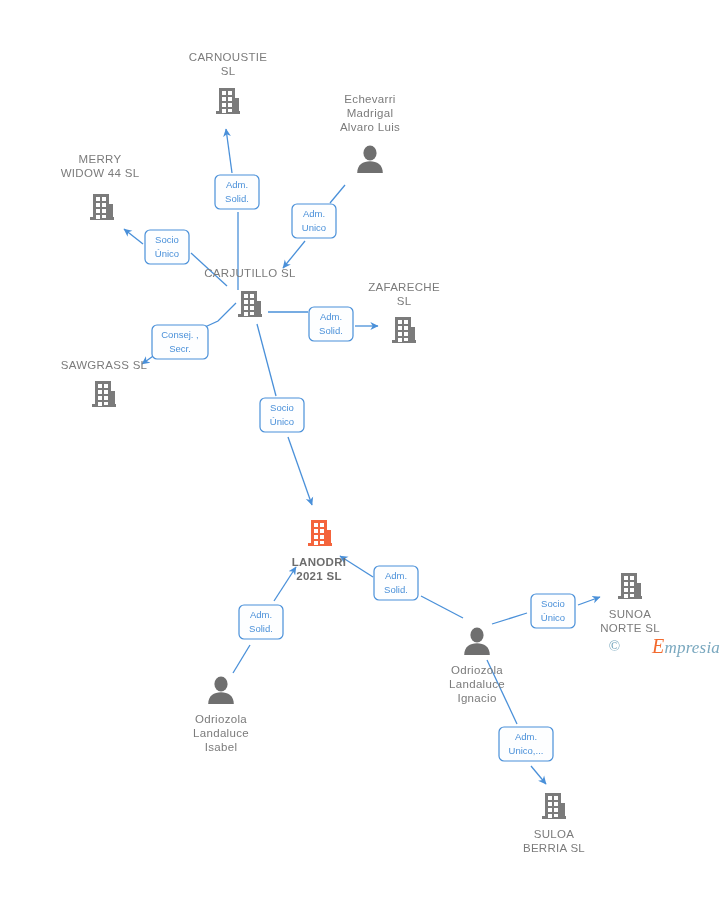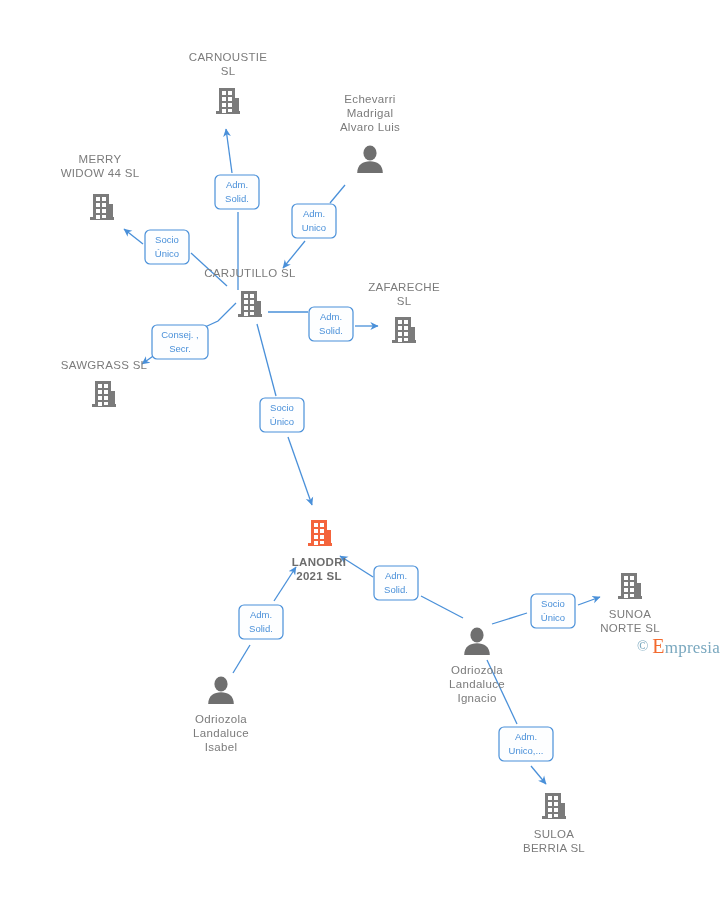--- a/index.html
+++ b/index.html
@@ -66,22 +66,24 @@
     gap: 4px;
   }
   .watermark .copy {
     font-family: "Liberation Serif", serif;
     font-size: 15px;
     color: #7aa8bf;
   }
   .watermark .brand {
     font-family: "Liberation Serif", serif;
     font-size: 17px;
+    font-style: italic;
     color: #7aa8bf;
     letter-spacing: 0.2px;
+    margin-left: 28px;
   }
   .watermark .brand .cap {
     color: #f26a2e;
     font-size: 20px;
   }
 </style>
 </head>
 <body>
 
 <div id="graph-root">

